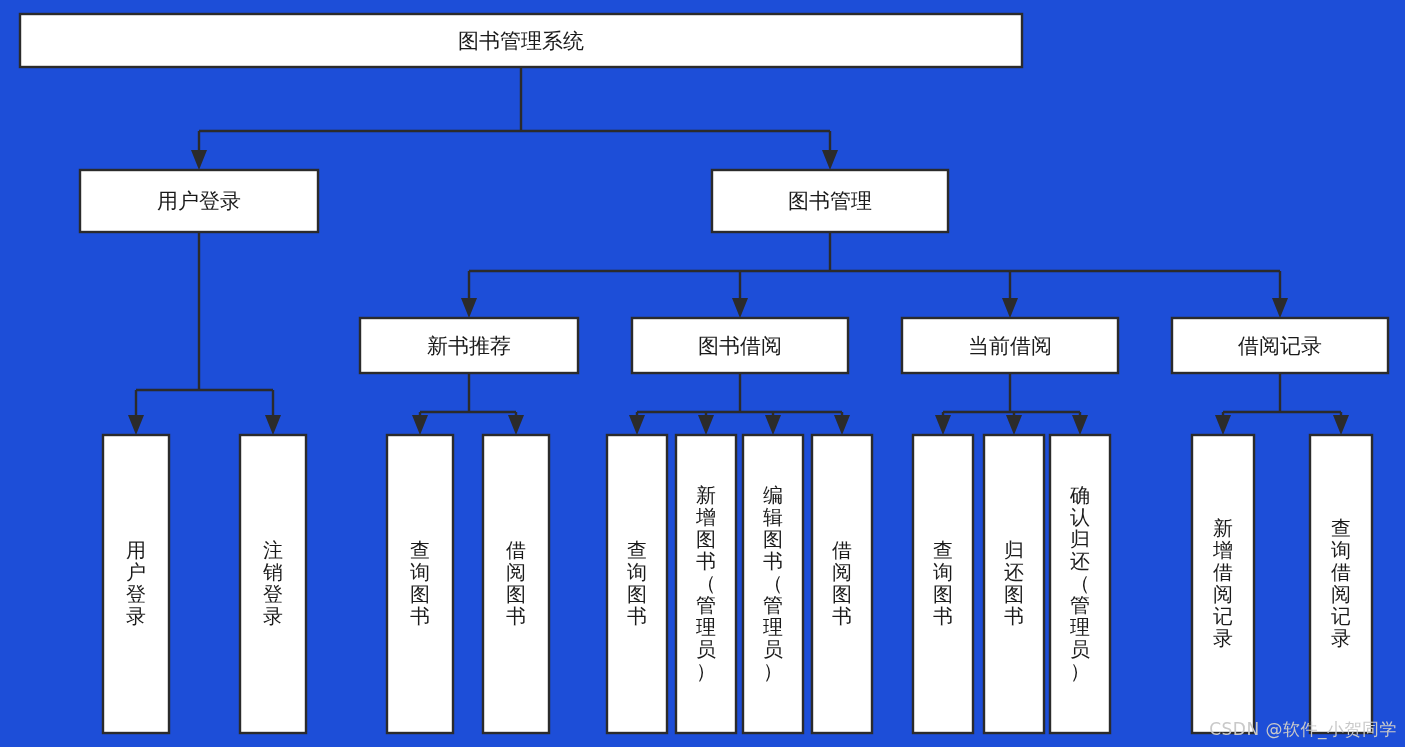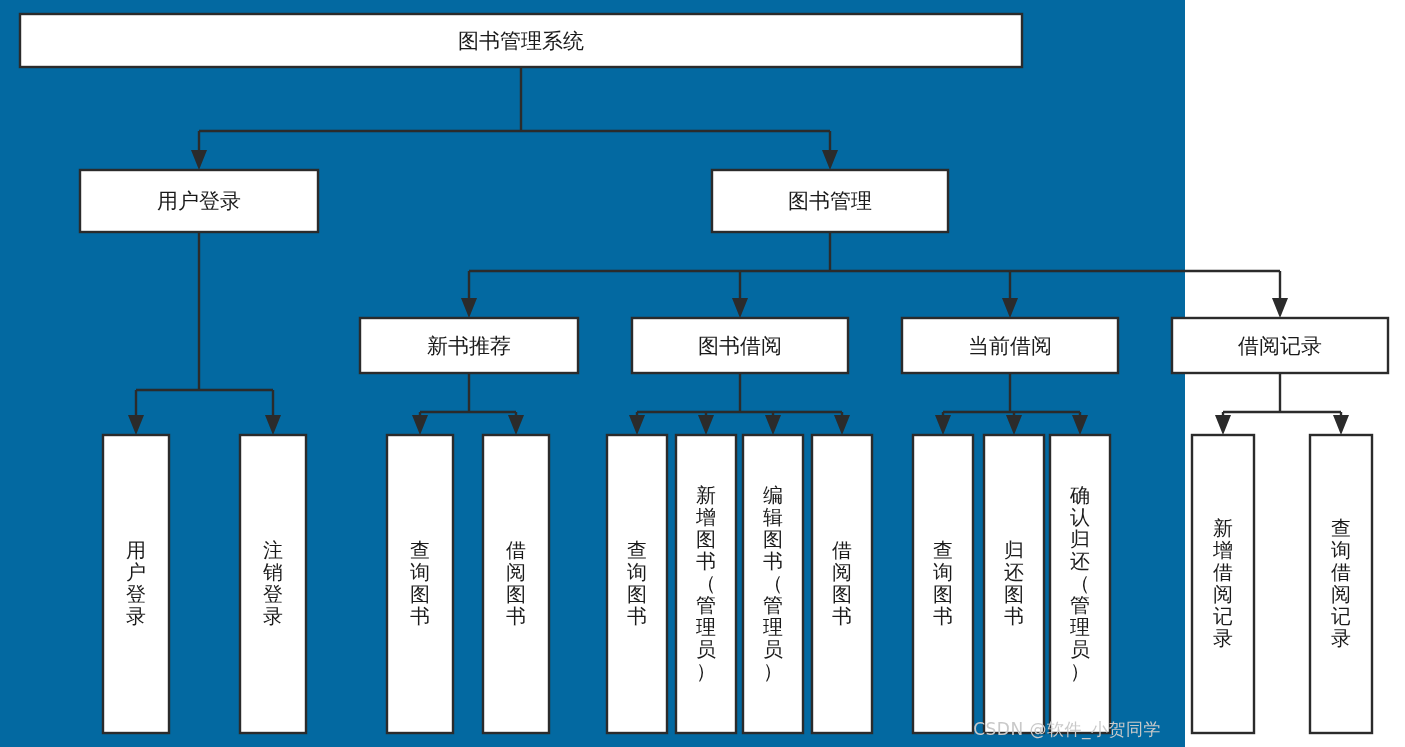--- a/index.html
+++ b/index.html
@@ -8,23 +8,23 @@
     background: #ffffff;
   }
   body {
     width: 1405px;
     height: 747px;
     font-family: "DejaVu Sans", "Liberation Sans", sans-serif;
     overflow: hidden;
   }
   #diagram-root {
     position: relative;
-    width: 1185px;
+    width: 1405px;
     height: 747px;
-    background: #0369a1;
+    background: #1d4ed8;
   }
   svg.diagram-canvas {
     position: absolute;
     top: 0;
     left: 0;
     width: 1405px;
     height: 747px;
   }
   .node-box {
     fill: #ffffff;
@@ -48,21 +48,21 @@
     stroke: #2b2b2b;
     stroke-width: 2.4;
     fill: none;
   }
   .arrow-head {
     fill: #2b2b2b;
     stroke: none;
   }
   .watermark-text {
     position: absolute;
-    right: 24px;
+    right: 8px;
     bottom: 6px;
     font-family: "DejaVu Sans", "Liberation Sans", sans-serif;
     font-size: 17px;
     color: #c9c9c9;
     white-space: nowrap;
     letter-spacing: 0.5px;
     user-select: none;
   }
 </style>
 </head>

